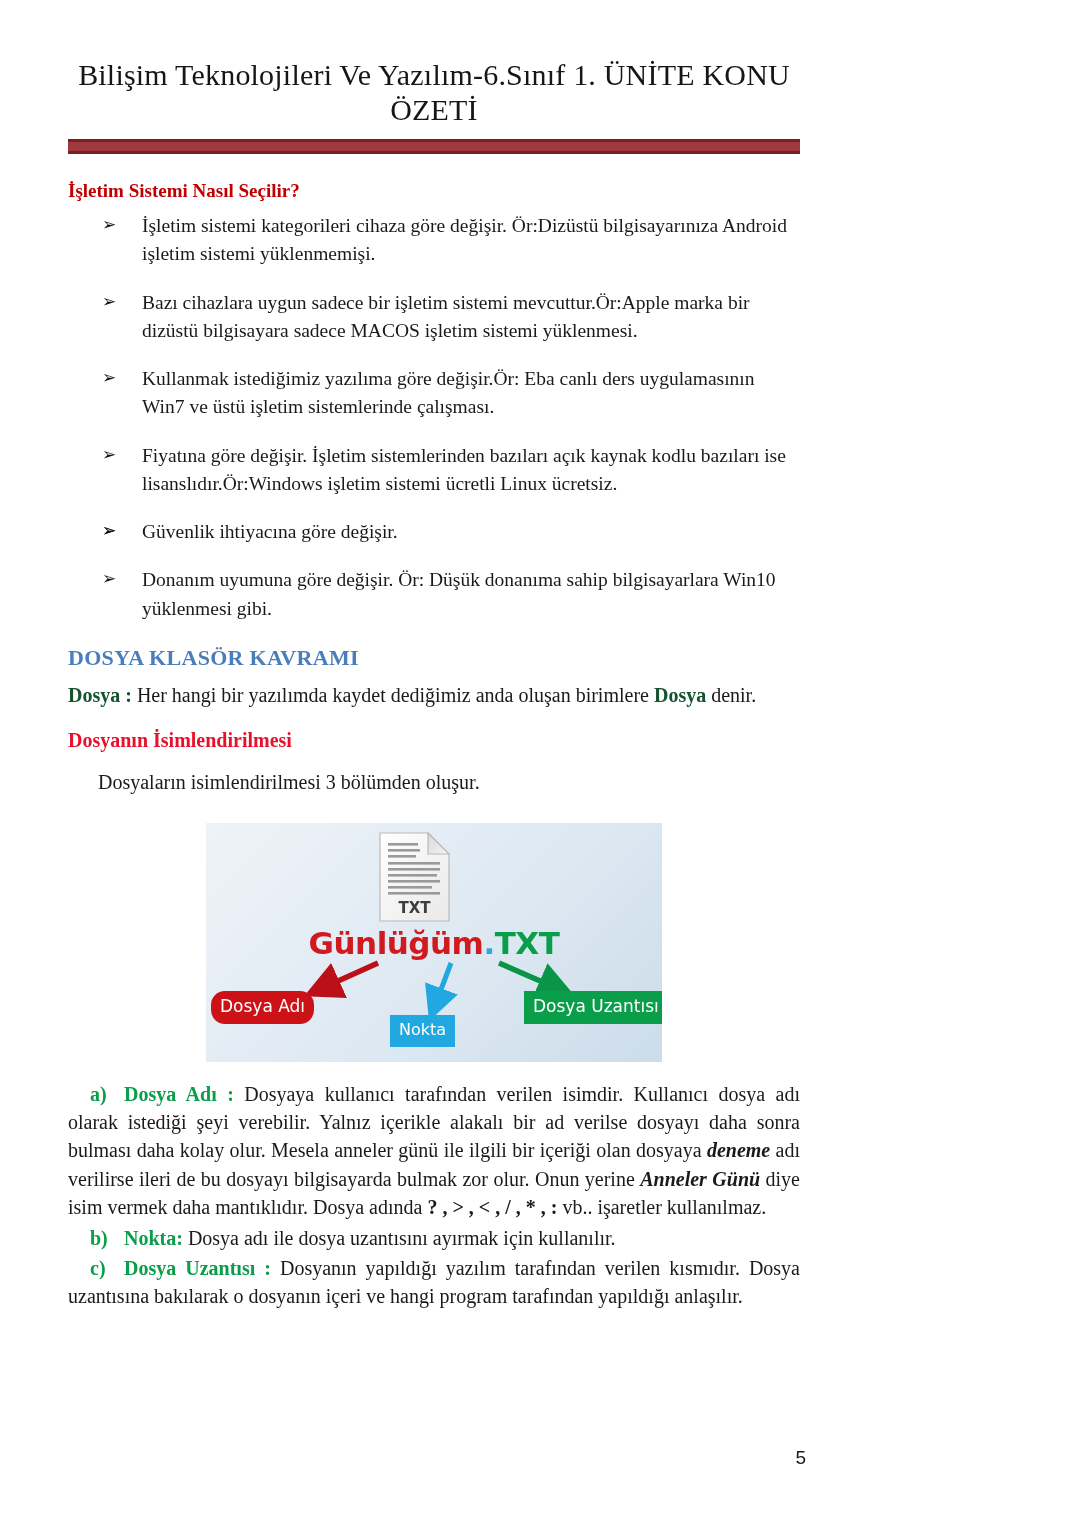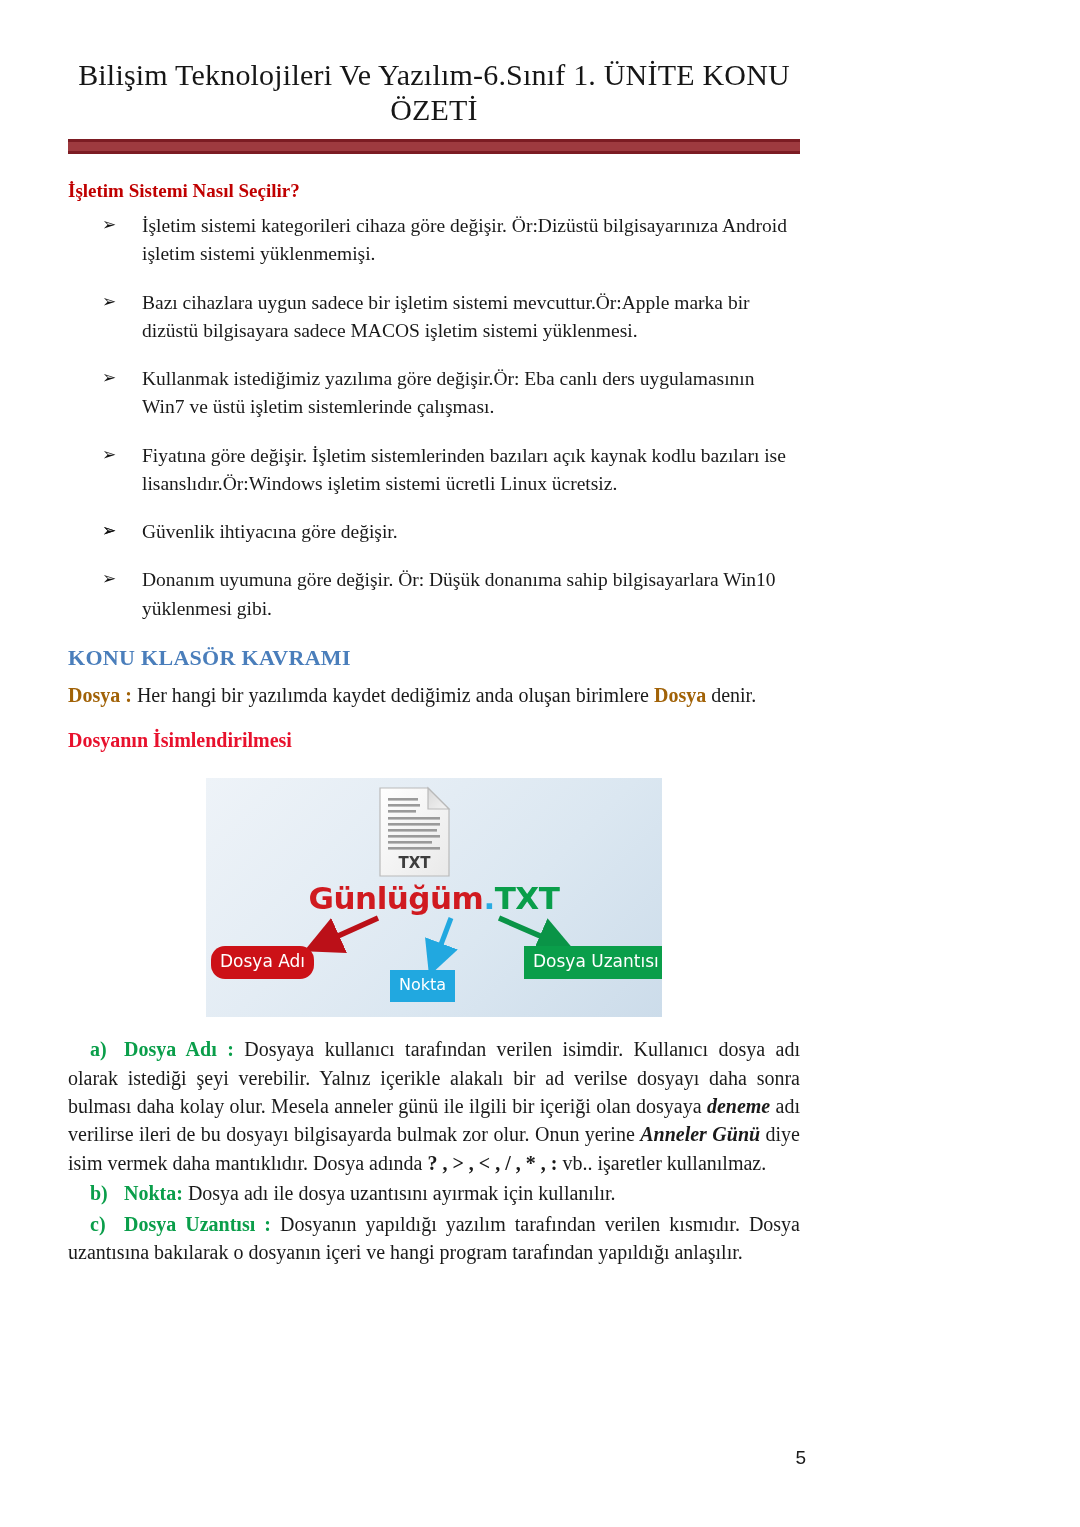--- a/index.html
+++ b/index.html
@@ -82,21 +82,21 @@
     margin: 14px 0;
     text-align: justify;
     color: #1a1a1a;
   }
   .para.indent {
     text-indent: 0;
     padding-left: 30px;
     margin: 16px 0;
   }
 
-  .red-bold { color: #a16207; font-weight: bold; margin-top: 12px; }
+  .red-bold { color: #14532d; font-weight: bold; margin-top: 12px; }
   .green-bold { color: #0A9E4A; font-weight: bold; margin-top: 36px; }
   .bold-italic { font-weight: bold; font-style: italic; }
   .bold-sym { font-weight: bold; }
 
   
   ul.arrow-list {
     list-style: none;
     margin: 10px 0 0 0;
     padding: 0 0 0 28px;
   }
@@ -263,28 +263,29 @@
       <li>
         <span class="bullet-glyph">➢</span>
         <span>Güvenlik ihtiyacına göre değişir.</span>
       </li>
       <li>
         <span class="bullet-glyph">➢</span>
         <span>Donanım uyumuna göre değişir. Ör: Düşük donanıma sahip bilgisayarlara Win10 yüklenmesi gibi.</span>
       </li>
     </ul>
 
-    <div class="heading-blue">KONU KLASÖR KAVRAMI</div>
+    <div class="heading-blue">DOSYA KLASÖR KAVRAMI</div>
 
     <div class="para" style="margin:10px 0 0 0;">
       <span class="red-bold">Dosya :</span><span> Her hangi bir yazılımda kaydet dediğimiz anda oluşan birimlere </span><span class="red-bold">Dosya</span><span> denir.</span>
     </div>
 
     <div class="heading-red-sub">Dosyanın İsimlendirilmesi</div>
 
+    <div class="para indent">Dosyaların isimlendirilmesi 3 bölümden oluşur.</div>
 
     <div class="figure-wrap">
       <div class="figure">
 
         <svg class="txt-icon" viewBox="0 0 73 92">
           <defs>
             <linearGradient id="pgGrad" x1="0" y1="0" x2="1" y2="1">
               <stop offset="0%" stop-color="#ffffff"></stop>
               <stop offset="100%" stop-color="#e9e9e9"></stop>
             </linearGradient>

